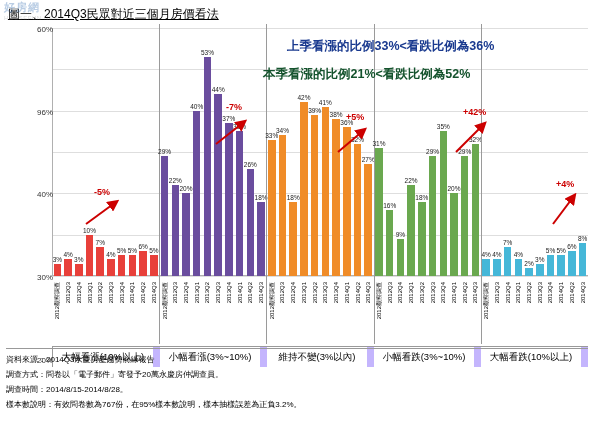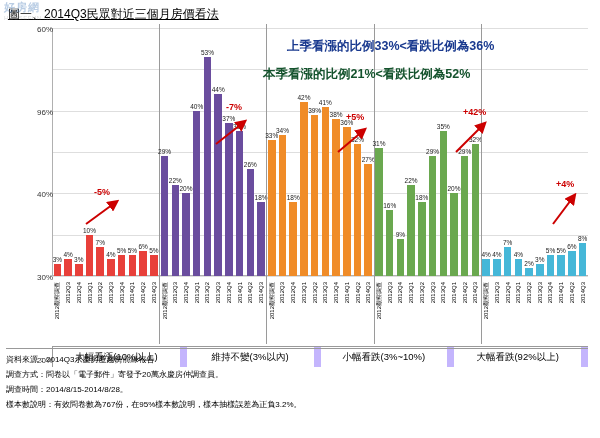--- a/index.html
+++ b/index.html
@@ -545,23 +545,24 @@
           <span>2014Q2</span>
         </div>
         <div class="xcell">
           <span>2014Q3</span>
         </div>
       </div>
     </div>
 
   <div class="cat-row" id="catrow">
       <div class="cat">大幅看漲(10%以上)</div>
+      <div class="cat">小幅看漲(3%~10%)</div>
       <div class="cat">維持不變(3%以內)</div>
       <div class="cat">小幅看跌(3%~10%)</div>
-      <div class="cat">大幅看跌(92%以上)</div>
+      <div class="cat">大幅看跌(10%以上)</div>
     </div>
 
   <div class="annot an-blue" style="left:255px;top:14px;margin-left:24px;">上季看漲的比例33%&lt;看跌比例為36%</div>
   <div class="annot an-red" style="left:255px;top:42px;">本季看漲的比例21%&lt;看跌比例為52%</div>
 
   <div class="annot an-small-red" style="left:86px;top:163px;">-5%</div>
   <div class="annot an-small-red" style="left:218px;top:78px;">-7%</div>
   <div class="annot an-small-red" style="left:338px;top:88px;">+5%</div>
   <div class="annot an-small-red" style="left:455px;top:83px;">+42%</div>
   <div class="annot an-small-red" style="left:548px;top:155px;">+4%</div>

